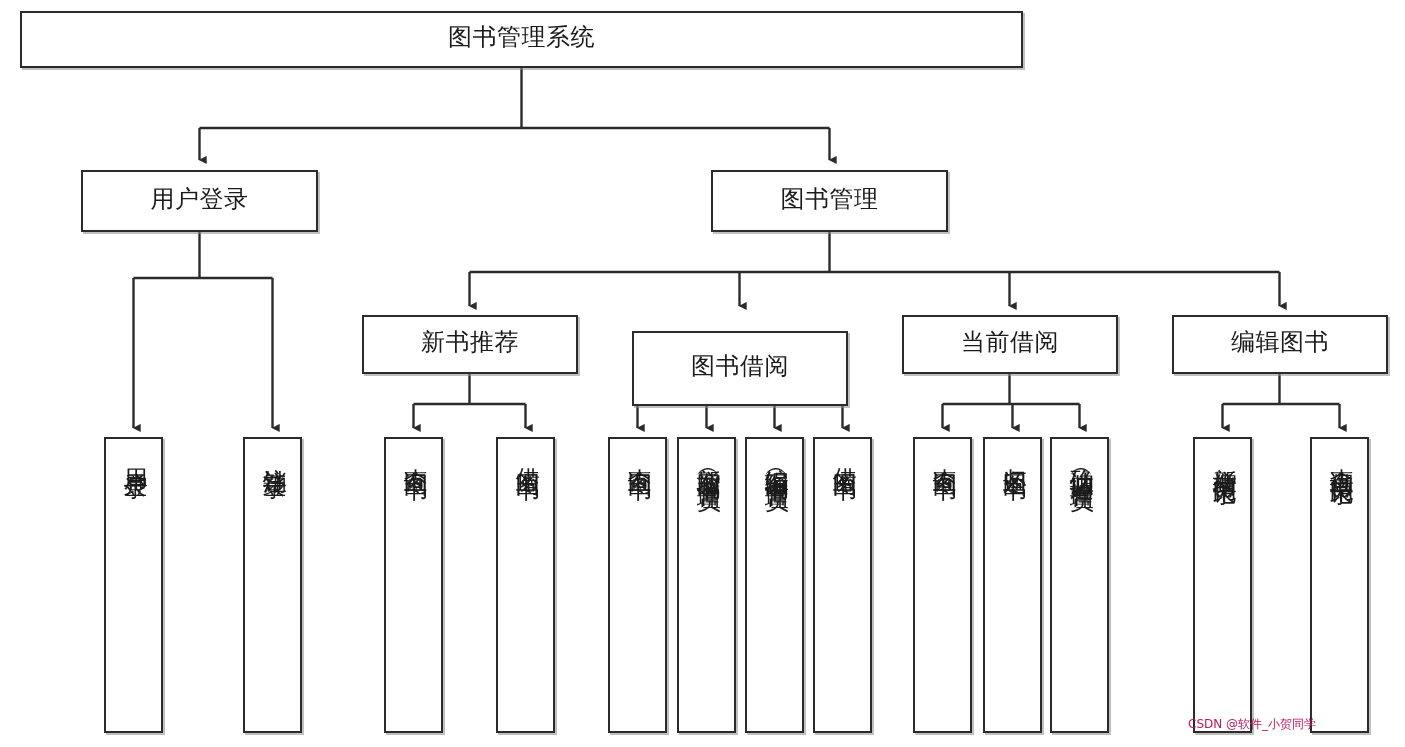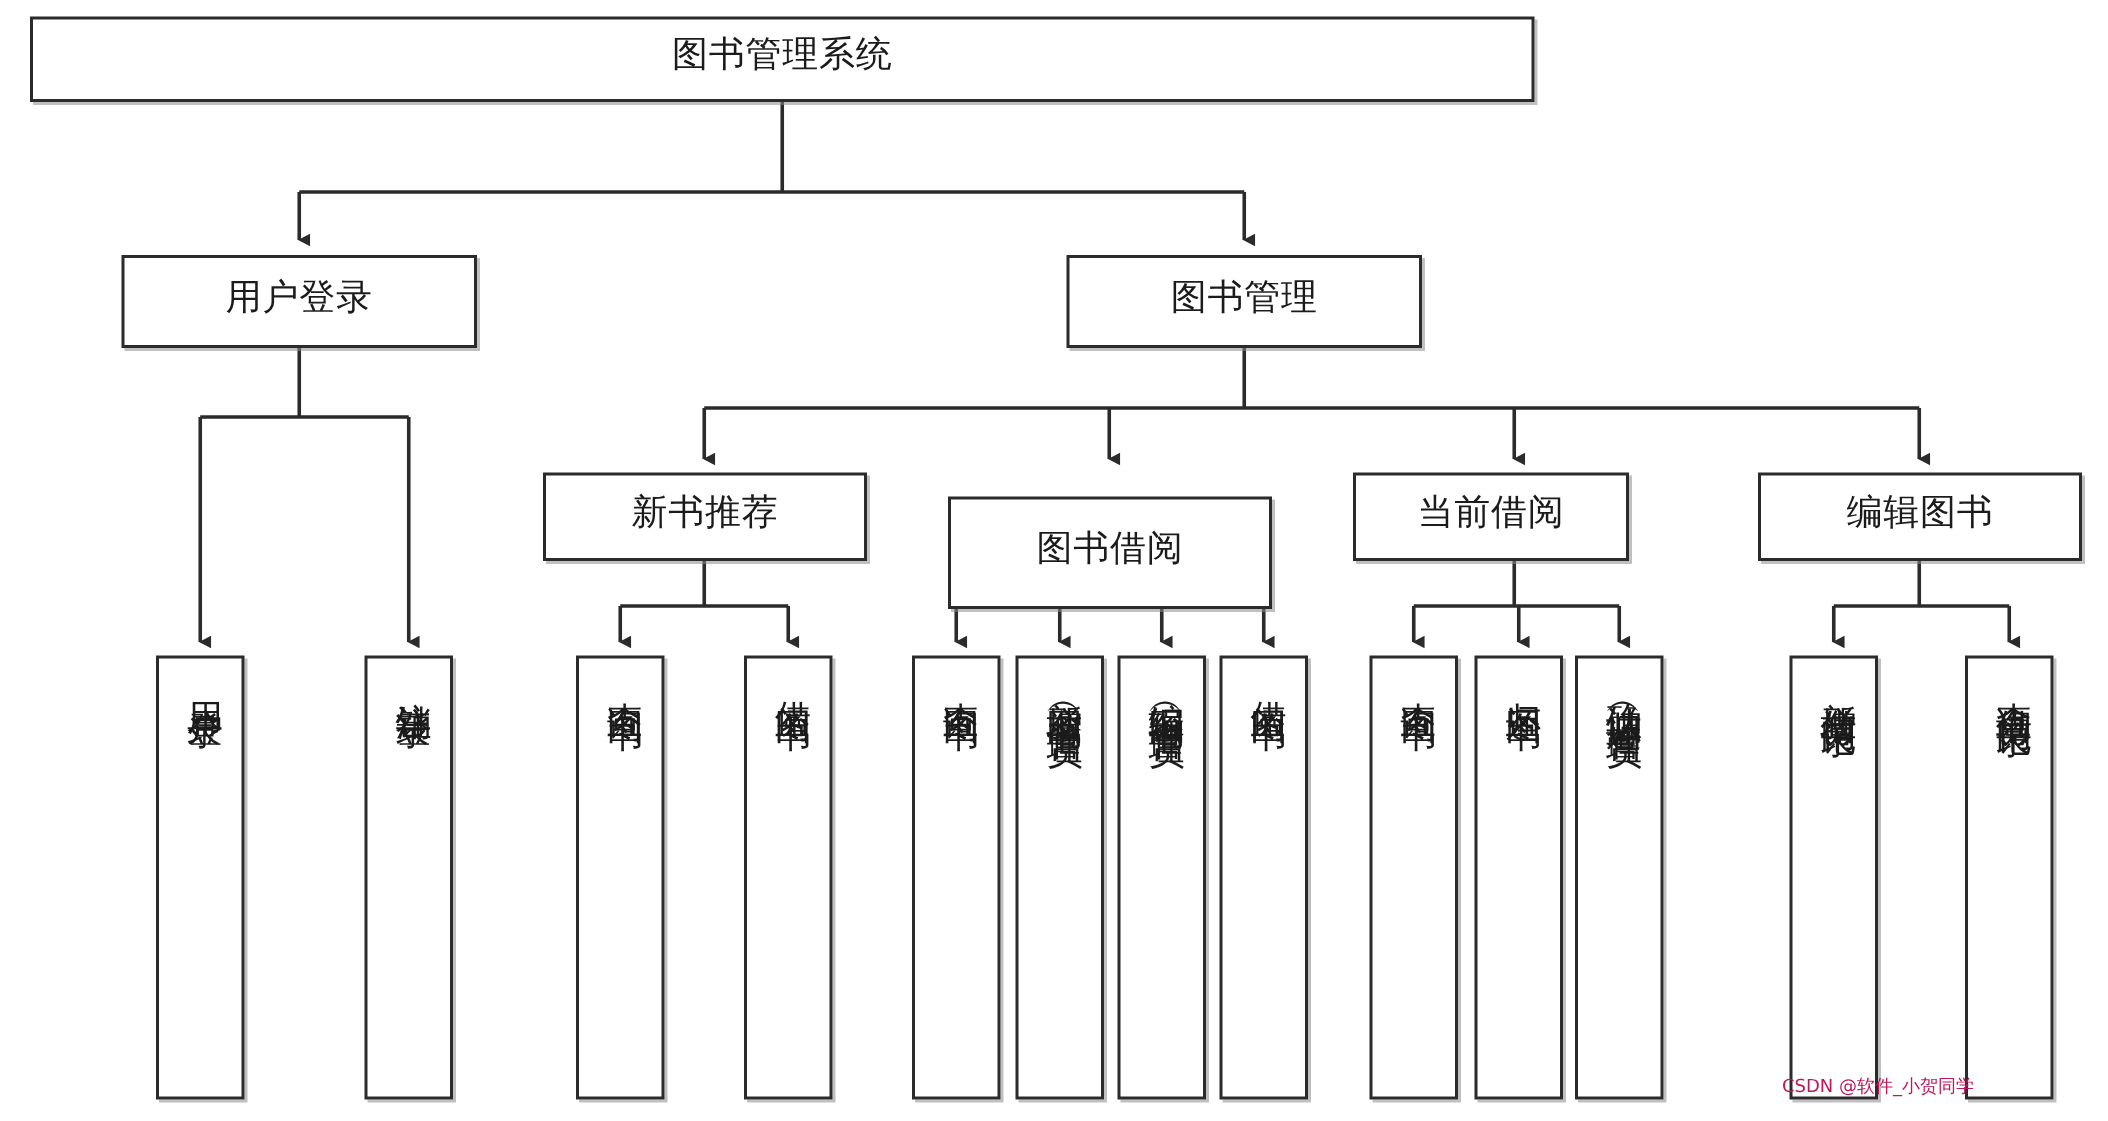--- a/index.html
+++ b/index.html
@@ -154,21 +154,21 @@
   </div>
 
   <div class="node horiz" style="left:362px; top:315px; width:216px; height:59px;">
     <span class="node-label">新书推荐</span>
   </div>
 
   <div class="node horiz" style="left:632px; top:331px; width:216px; height:75px;">
     <span class="node-label">图书借阅</span>
   </div>
 
-  <div class="node horiz" style="left:902px; top:315px; width:184px; height:59px;">
+  <div class="node horiz" style="left:902px; top:315px; width:216px; height:59px;">
     <span class="node-label">当前借阅</span>
   </div>
 
   <div class="node horiz" style="left:1172px; top:315px; width:216px; height:59px;">
     <span class="node-label">编辑图书</span>
   </div>
 
   <div class="node vert" style="left:104px; top:437px; width:59px; height:296px;">
     <span class="node-label">用户登录</span>
   </div>

